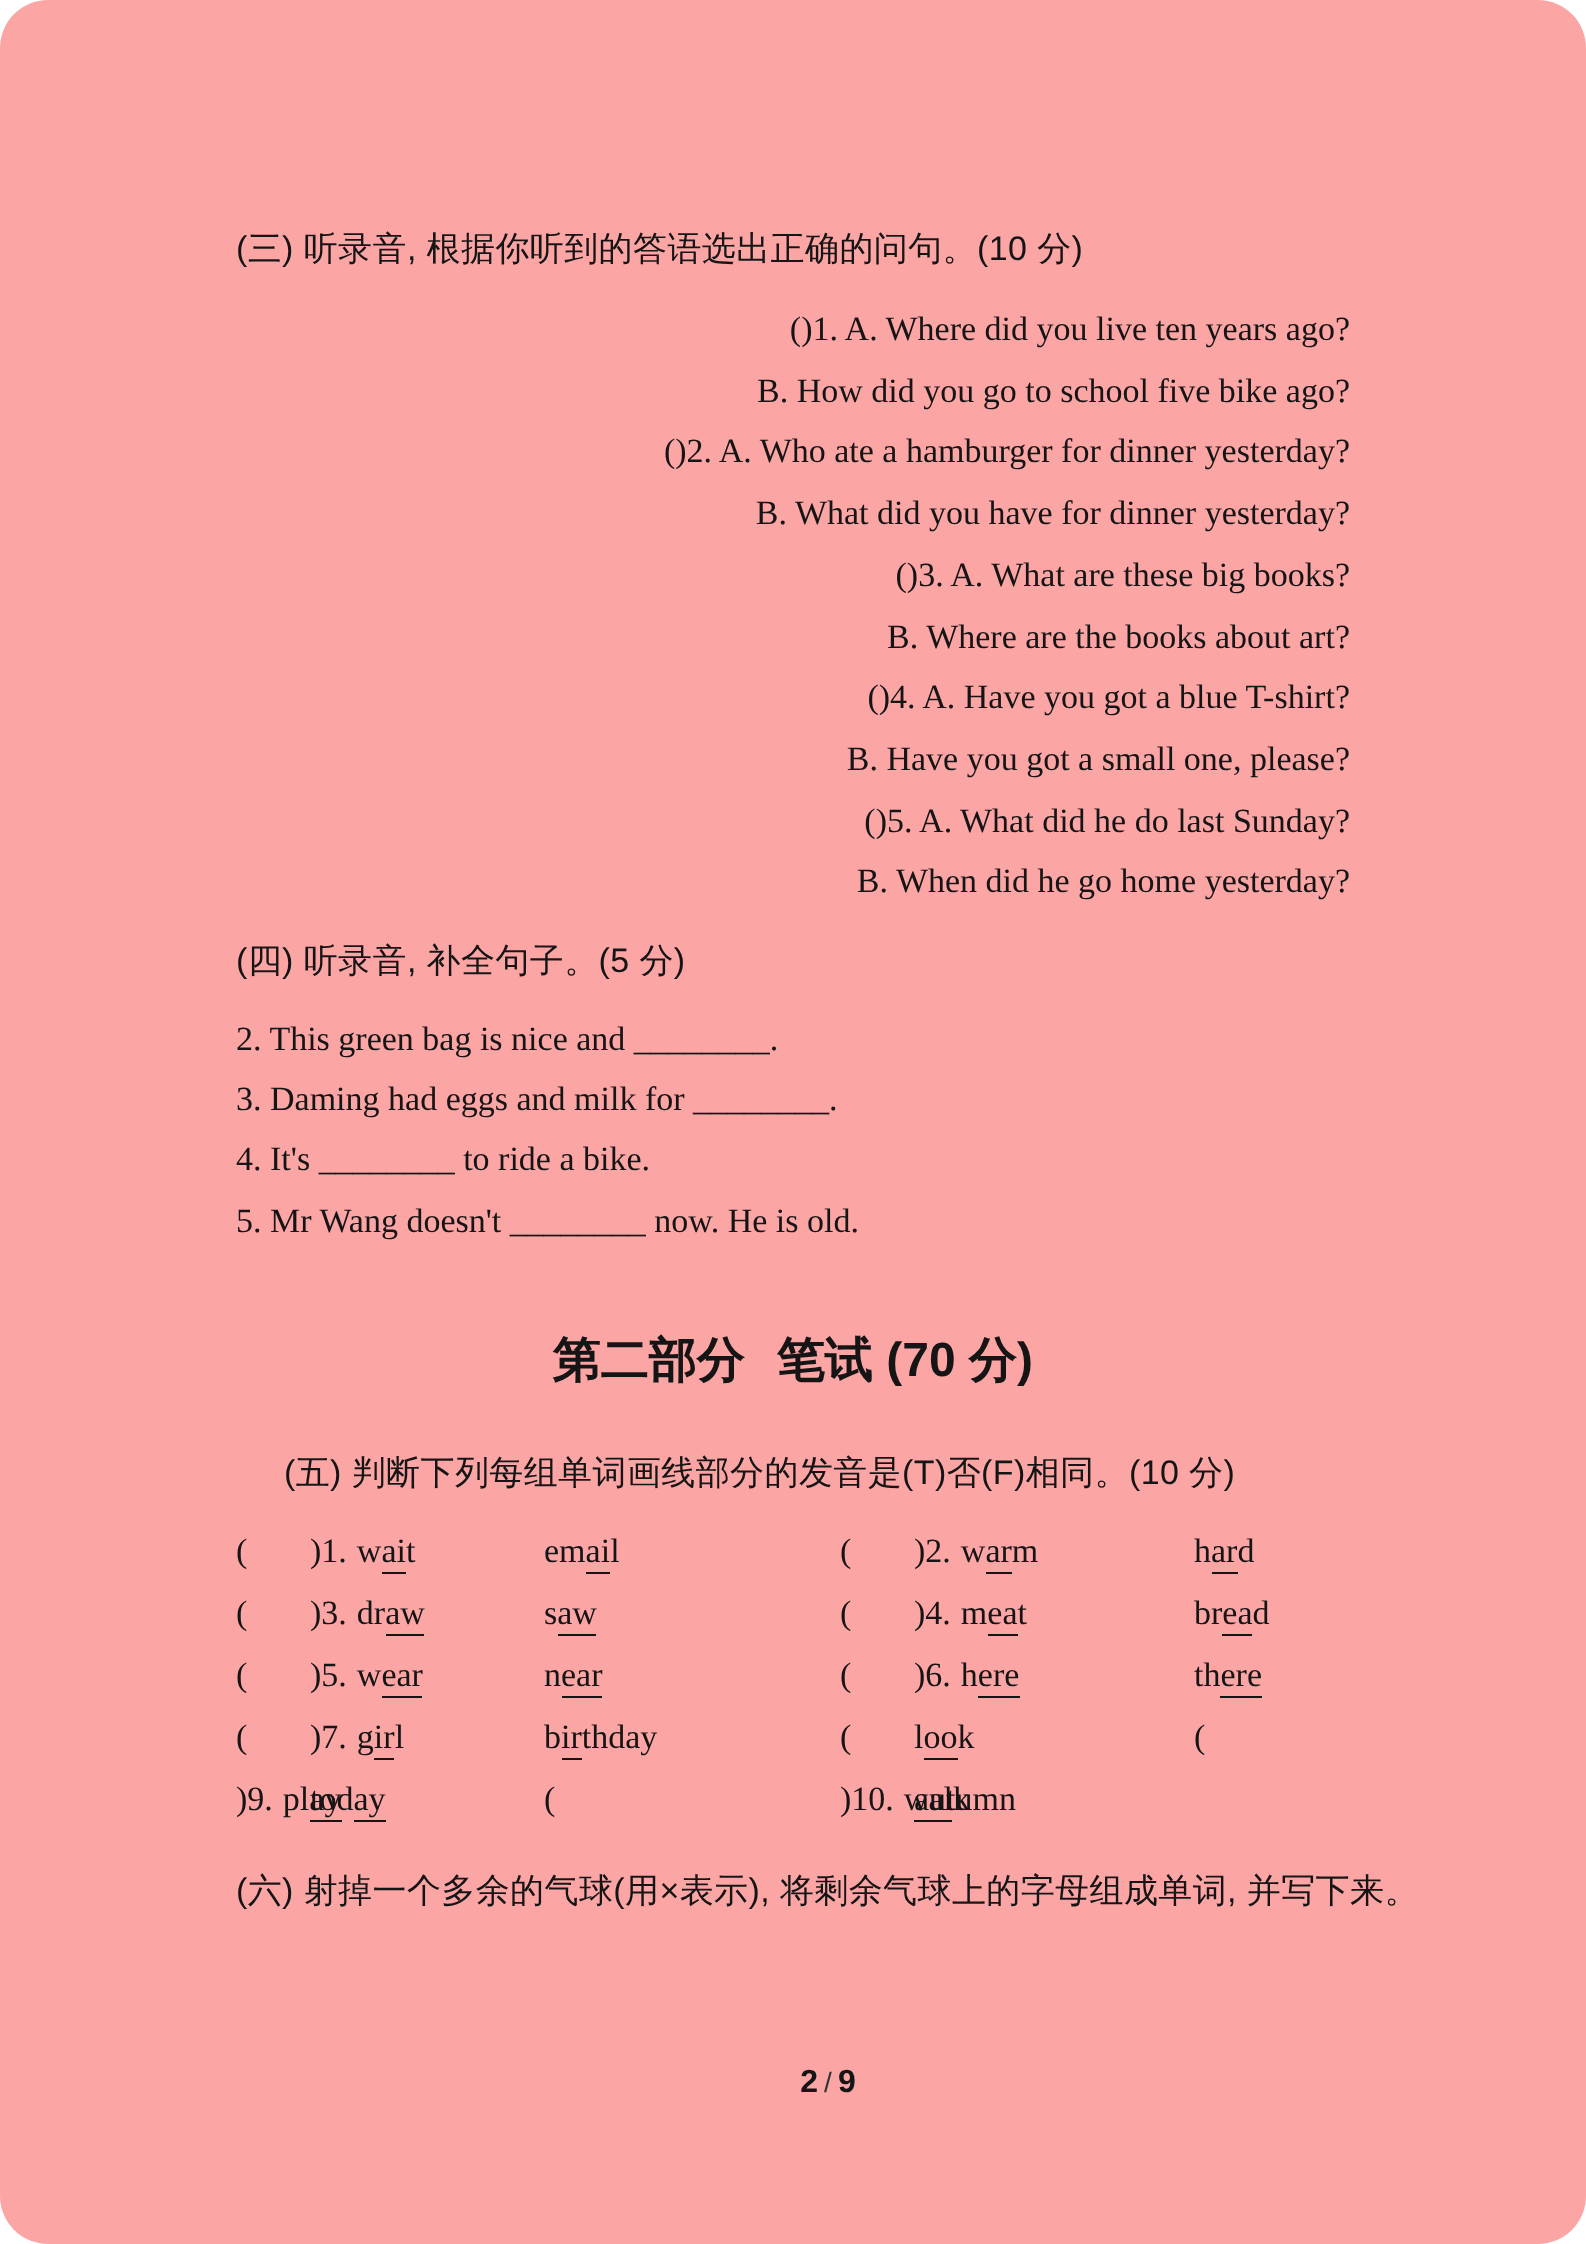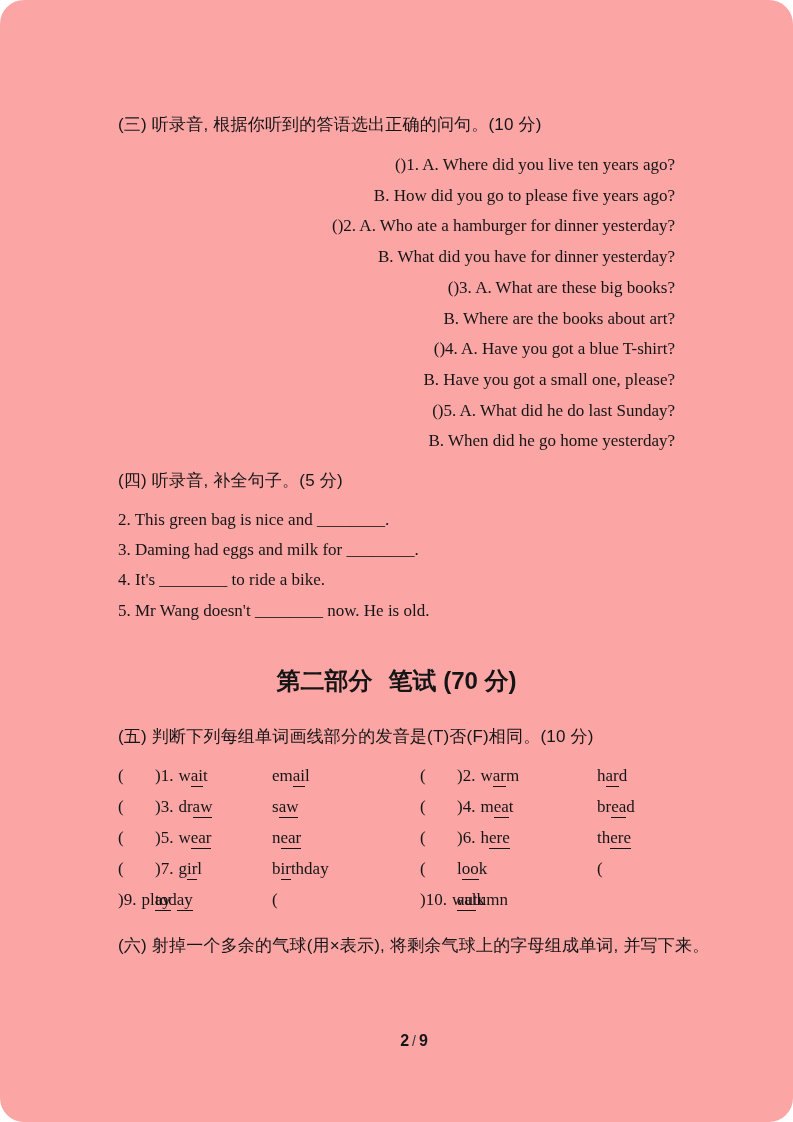--- a/index.html
+++ b/index.html
@@ -65,21 +65,21 @@
 </style>
 </head>
 <body>
 
 <div class="page">
 
   <div class="abs sec-heading cn" style="top:114px;">(三) 听录音, 根据你听到的答语选出正确的问句。(10 分)</div>
 
   <div class="abs q-list" style="top:150px;text-align:right;">
     <div class="q-row"><span class="q-bracket">(</span><span>)1. A. Where did you live ten years ago?</span></div>
-    <div class="q-row q-b"><span>B. How did you go to please five years ago?</span></div>
+    <div class="q-row q-b"><span>B. How did you go to school five bike ago?</span></div>
     <div class="q-row"><span class="q-bracket">(</span><span>)2. A. Who ate a hamburger for dinner yesterday?</span></div>
     <div class="q-row q-b"><span>B. What did you have for dinner yesterday?</span></div>
     <div class="q-row"><span class="q-bracket">(</span><span>)3. A. What are these big books?</span></div>
     <div class="q-row q-b"><span>B. Where are the books about art?</span></div>
     <div class="q-row"><span class="q-bracket">(</span><span>)4. A. Have you got a blue T-shirt?</span></div>
     <div class="q-row q-b"><span>B. Have you got a small one, please?</span></div>
     <div class="q-row"><span class="q-bracket">(</span><span>)5. A. What did he do last Sunday?</span></div>
     <div class="q-row q-b"><span>B. When did he go home yesterday?</span></div>
   </div>
 
@@ -89,21 +89,21 @@
     <div class="s4-row">2. This green bag is nice and ________.</div>
     <div class="s4-row">3. Daming had eggs and milk for ________.</div>
     <div class="s4-row">4. It's ________ to ride a bike.</div>
     <div class="s4-row">5. Mr Wang doesn't ________ now. He is old.</div>
   </div>
 
   <div class="abs part2-heading cn" style="top:668px;">
     <span>第二部分</span><span class="gap"></span><span>笔试 (70 分)</span>
   </div>
 
-  <div class="abs sec-heading cn" style="top:726px;">(五) 判断下列每组单词画线部分的发音是(T)否(F)相同。(10 分)</div>
+  <div class="abs sec-heading cn" style="top:726px;margin-left:24px;">(五) 判断下列每组单词画线部分的发音是(T)否(F)相同。(10 分)</div>
 
   <div class="abs s5-grid" style="top:760px;">
 
     <div class="s5-cell">(</div>
     <div class="s5-cell"><span class="s5-num">)1.</span><span>w</span><span class="u">ai</span><span>t</span></div>
     <div class="s5-cell"><span>em</span><span class="u">ai</span><span>l</span></div>
     <div class="s5-cell">(</div>
     <div class="s5-cell"><span class="s5-num">)2.</span><span>w</span><span class="u">ar</span><span>m</span></div>
     <div class="s5-cell"><span>h</span><span class="u">ar</span><span>d</span></div>
 

